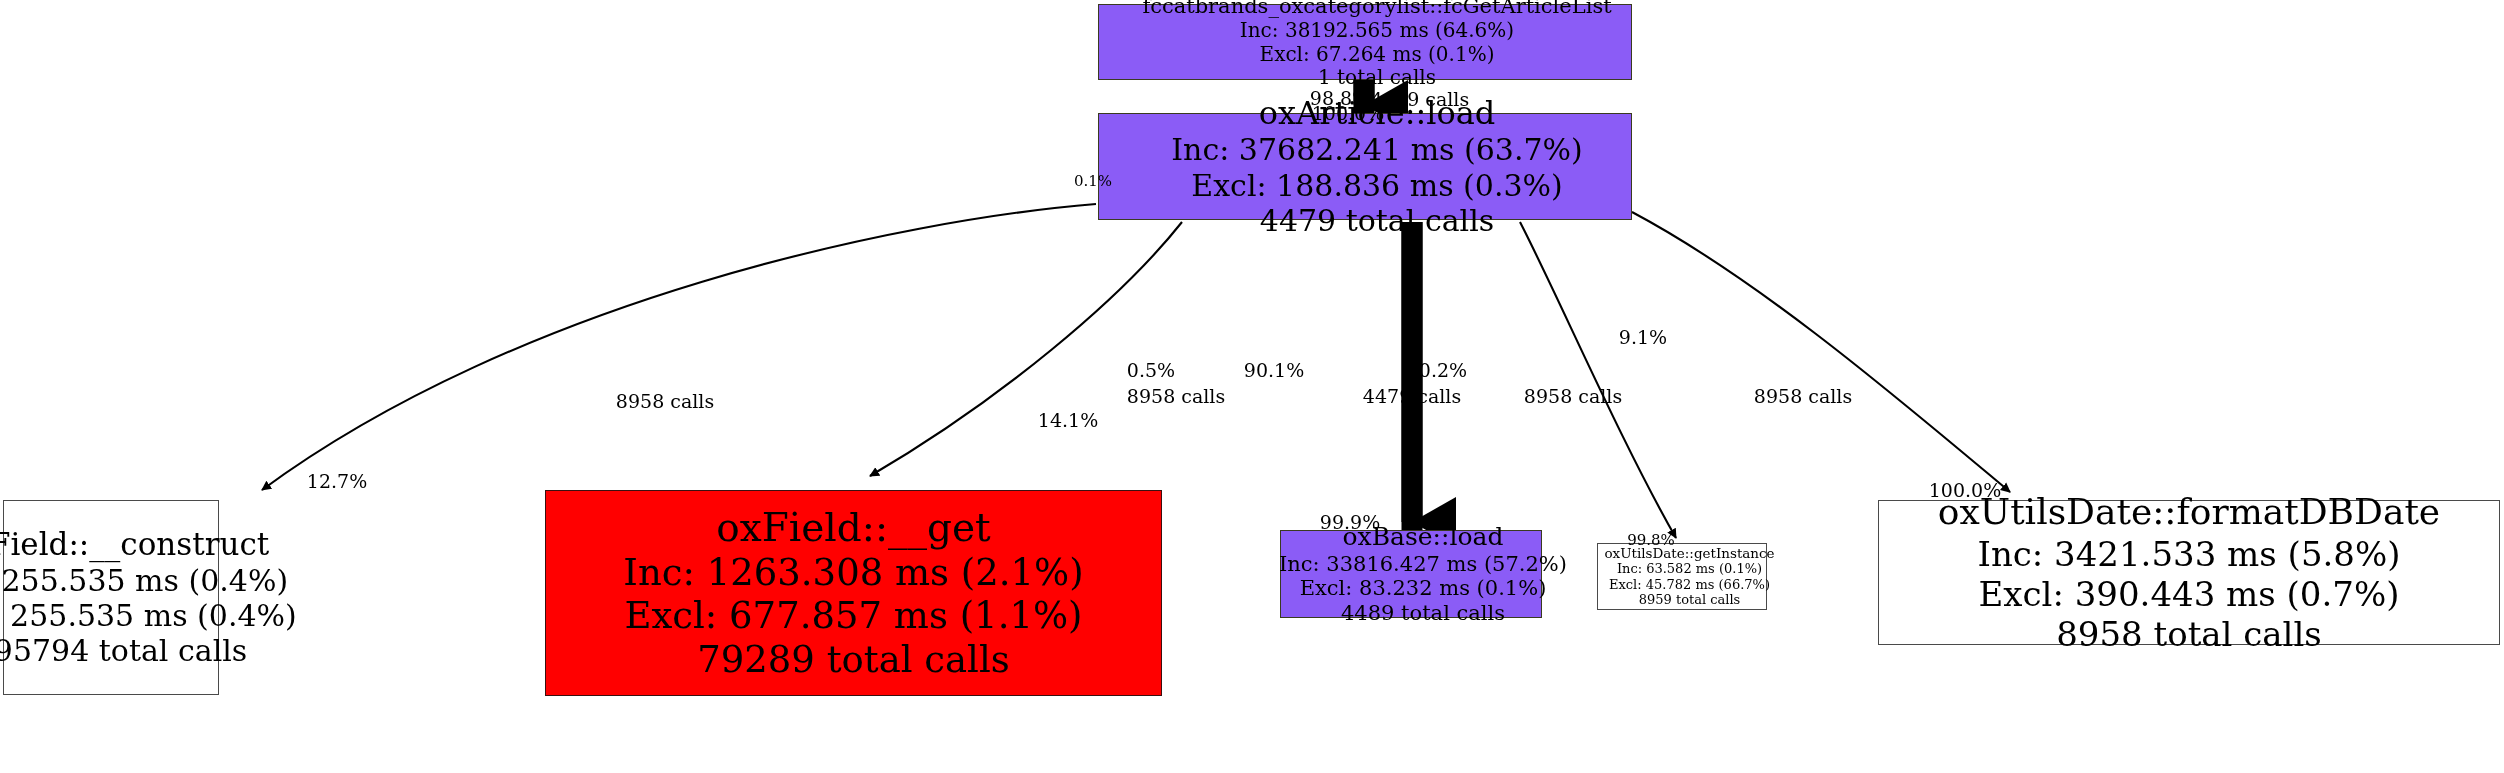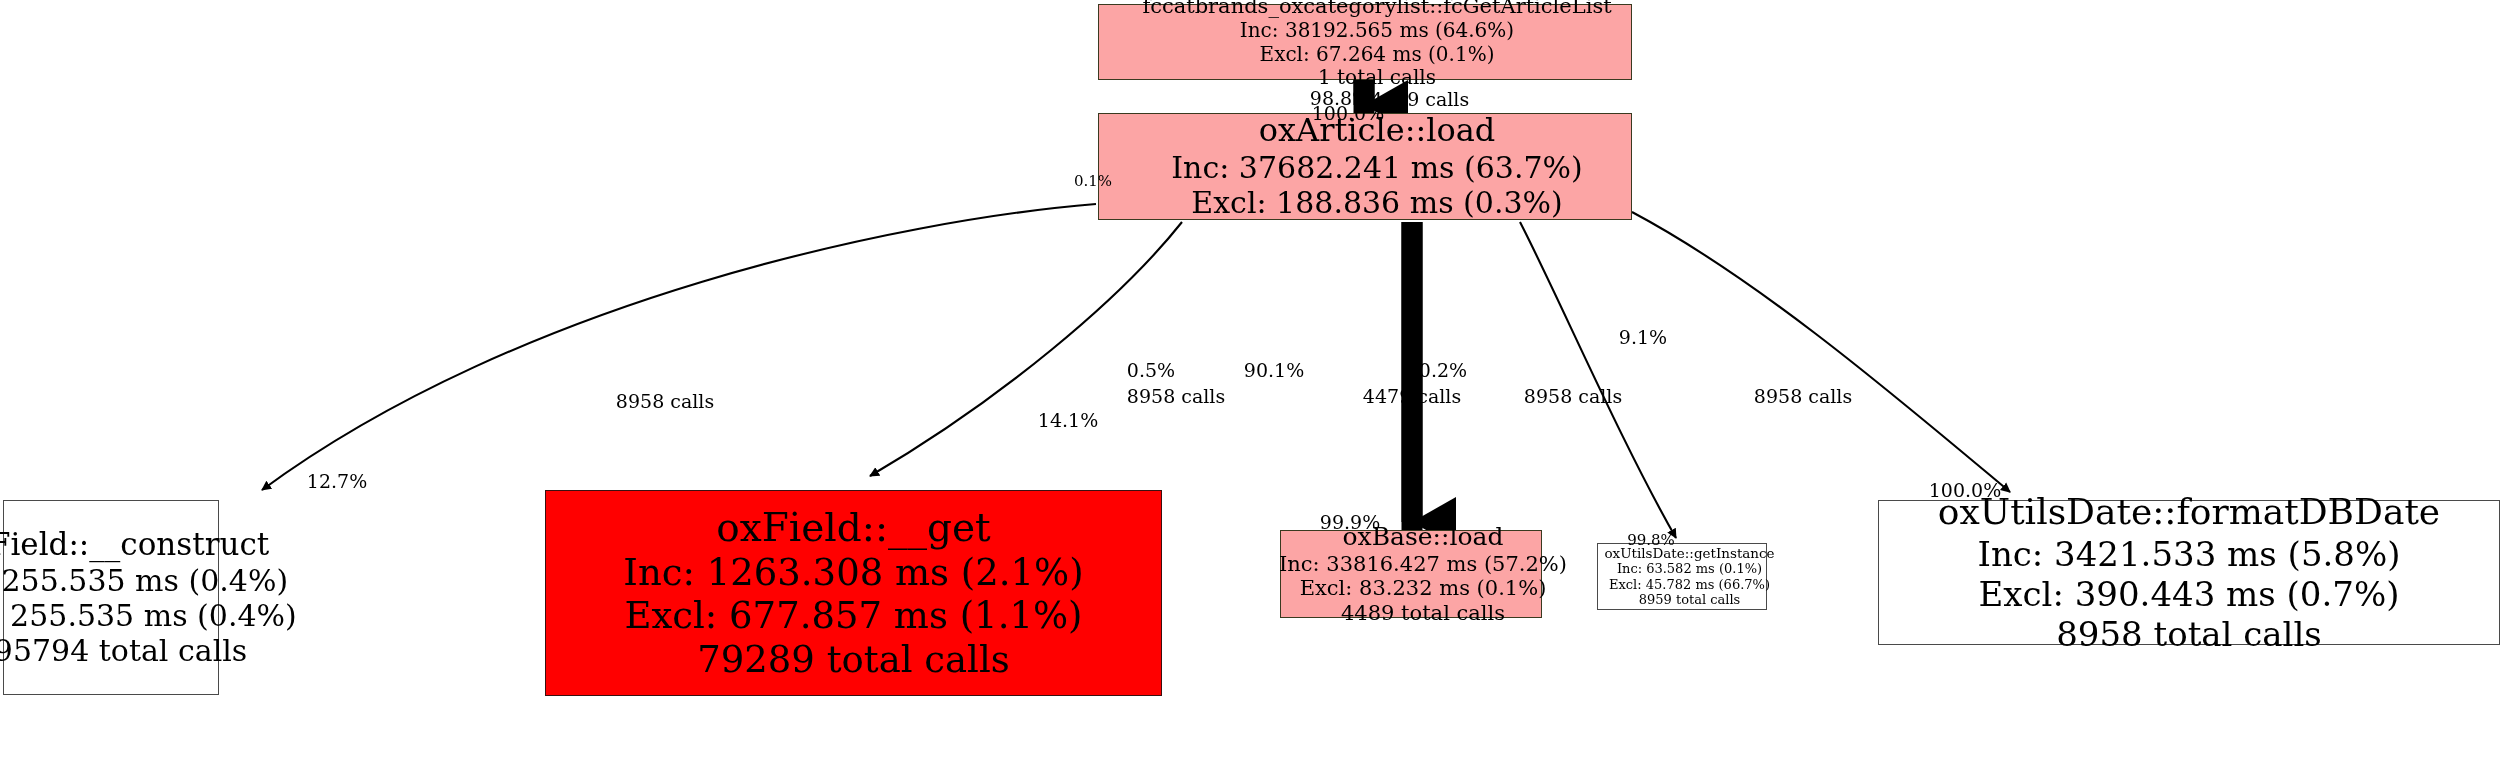--- a/index.html
+++ b/index.html
@@ -30,21 +30,21 @@
     display: flex;
     flex-direction: column;
     align-items: center;
     justify-content: center;
     text-align: center;
     color: #000000;
     line-height: 1.18;
     white-space: nowrap;
   }
   .node .fname { font-weight: normal; }
-  .node.yellow { background: #fca5a5; border-color: #3a3a20; padding-left: 24px; }
+  .node.yellow { background: #8b5cf6; border-color: #3a3a20; padding-left: 24px; }
   .node.red    { background: #ff0000; border-color: #3a1010; }
   .node.white  { background: #ffffff; border-color: #4a4a4a; }
 
   
   #node-root      { left: 1098px; top: 4px;   width: 534px; height: 76px;  font-size: 20px; }
   #node-root .fname { font-size: 21px; }
   #node-article   { left: 1098px; top: 113px; width: 534px; height: 107px; font-size: 30px; }
   #node-article .fname { font-size: 32px; }
 
   #node-construct { left: 3px;    top: 500px; width: 216px; height: 195px; font-size: 30px; }
@@ -118,20 +118,21 @@
     <div class="fname">fccatbrands_oxcategorylist::fcGetArticleList</div>
     <div>Inc: 38192.565 ms (64.6%)</div>
     <div>Excl: 67.264 ms (0.1%)</div>
     <div>1 total calls</div>
   </div>
 
   <div class="node yellow" id="node-article">
     <div class="fname">oxArticle::load</div>
     <div>Inc: 37682.241 ms (63.7%)</div>
     <div>Excl: 188.836 ms (0.3%)</div>
+    <div>4479 total calls</div>
   </div>
 
   <div class="node white" id="node-construct">
     <div class="fname">oxField::__construct</div>
     <div>Inc: 255.535 ms (0.4%)</div>
     <div>Excl: 255.535 ms (0.4%)</div>
     <div>195794 total calls</div>
   </div>
 
   <div class="node red" id="node-get">

